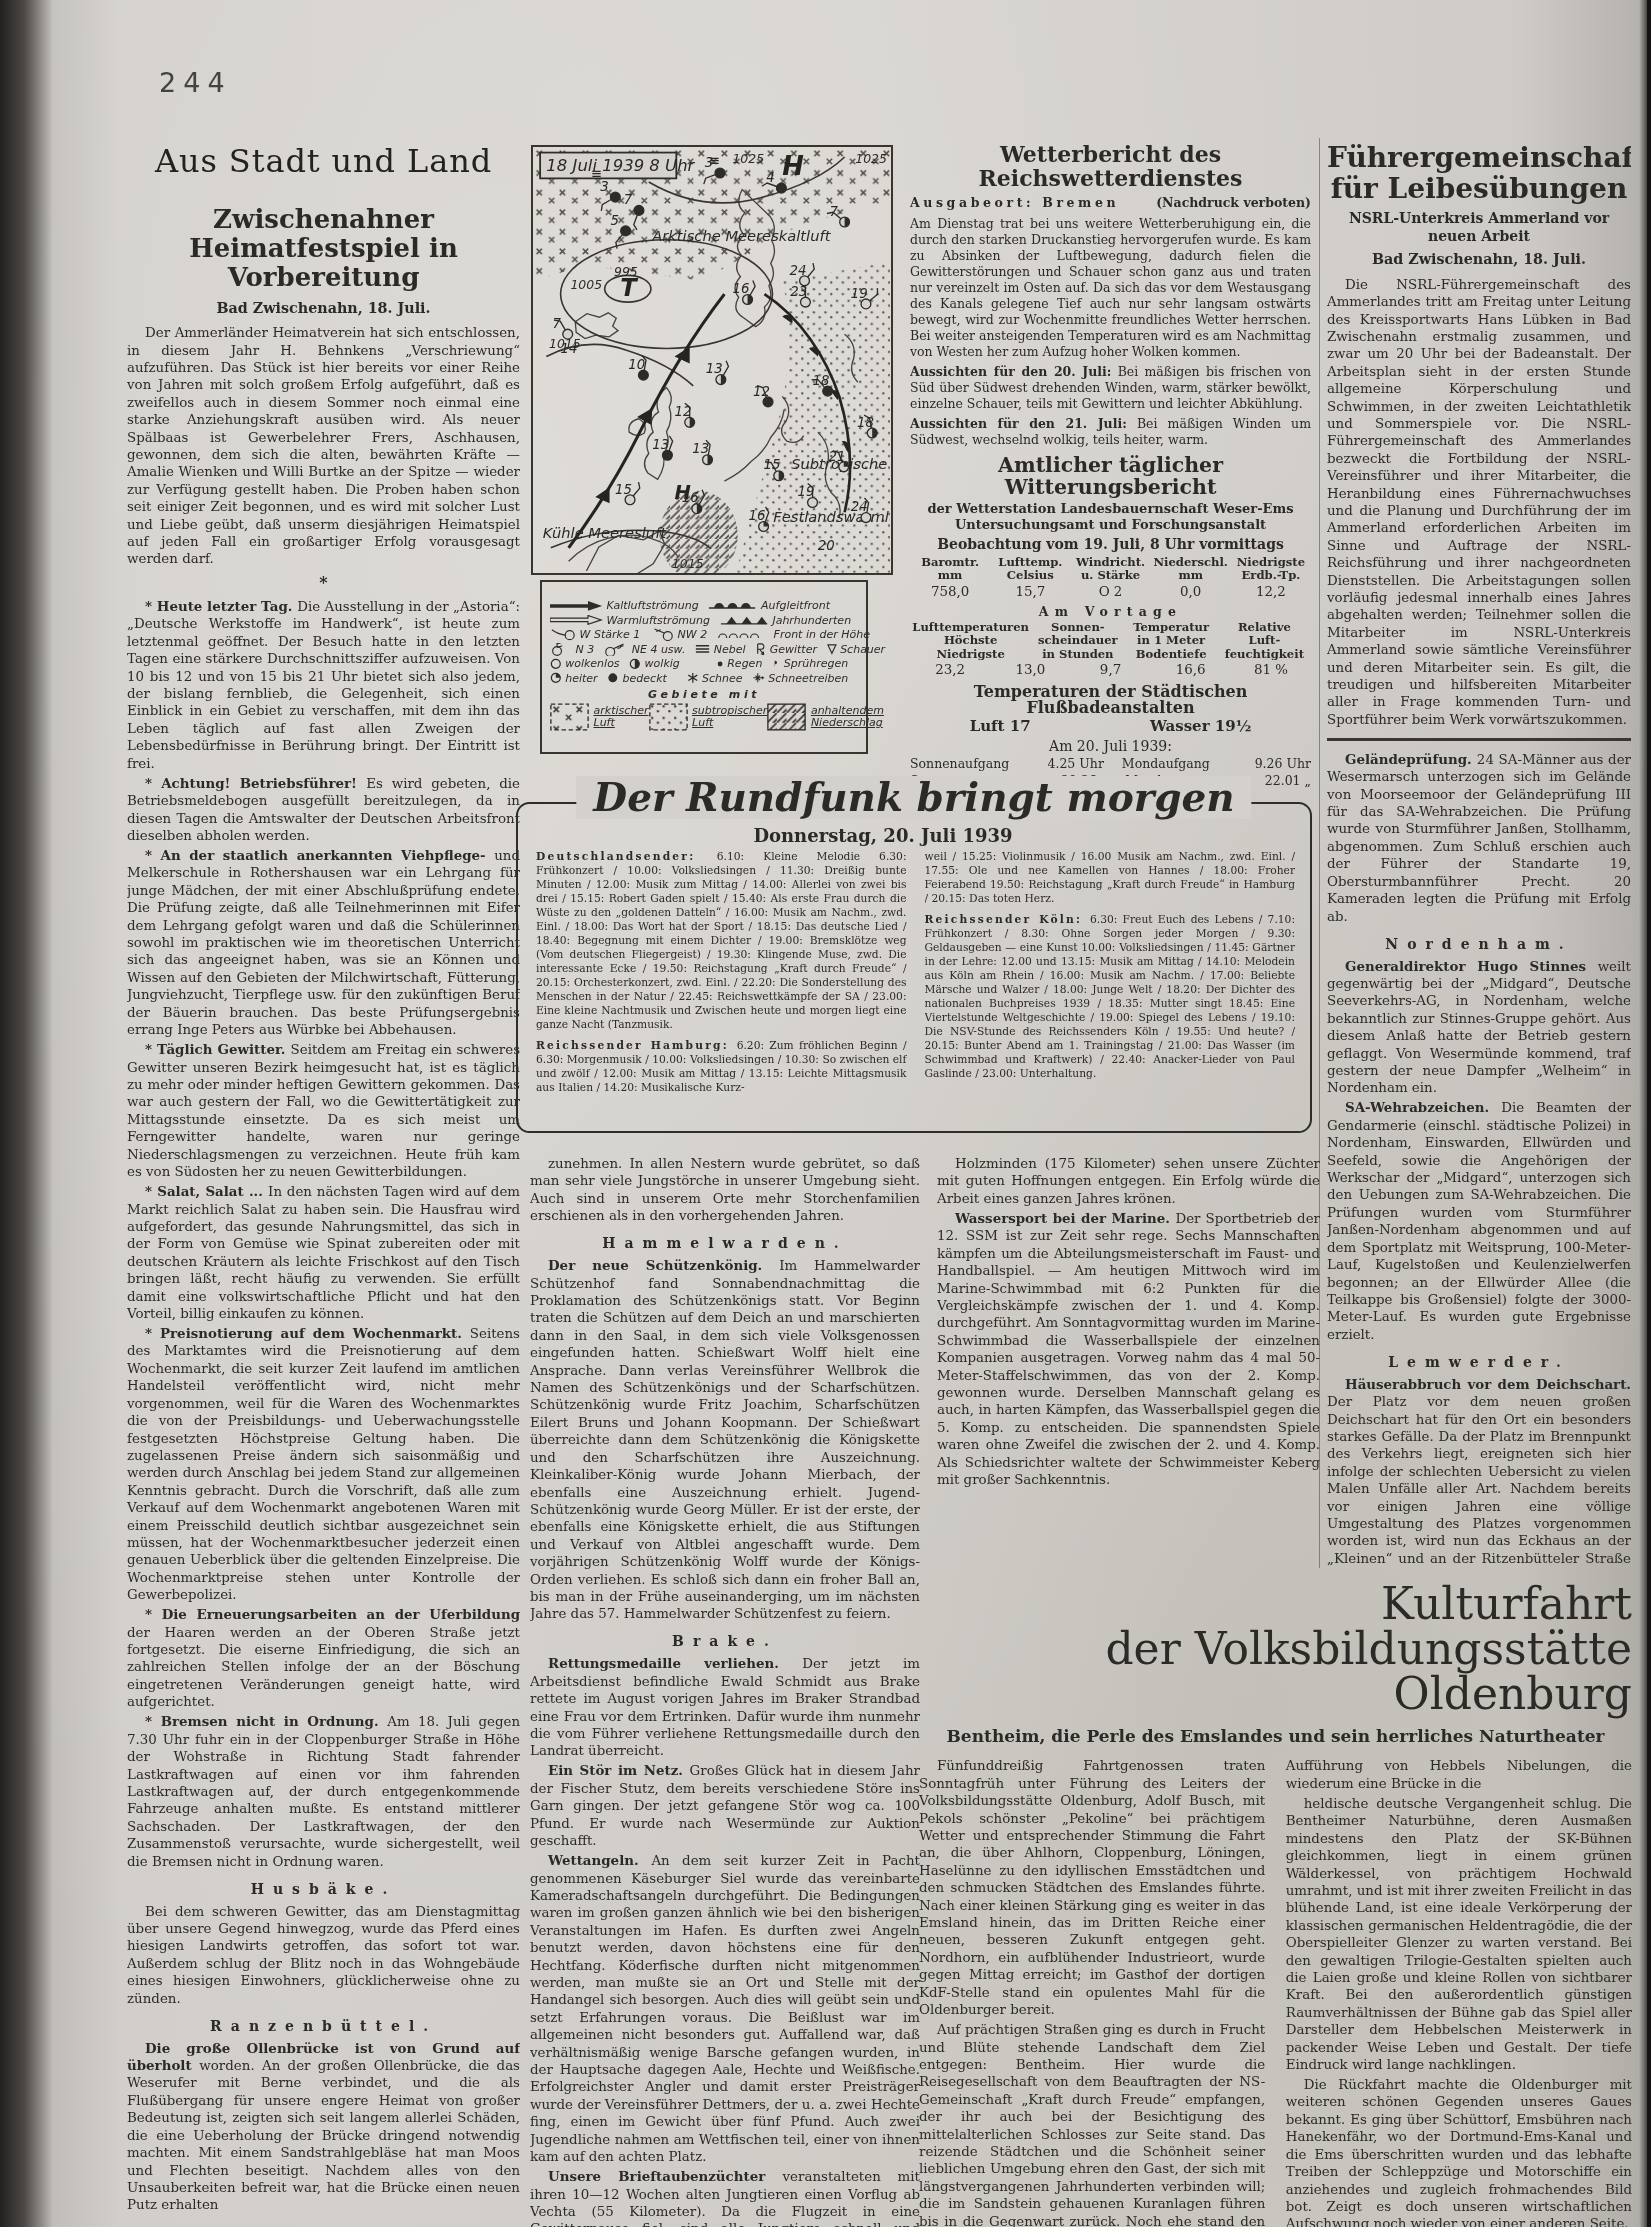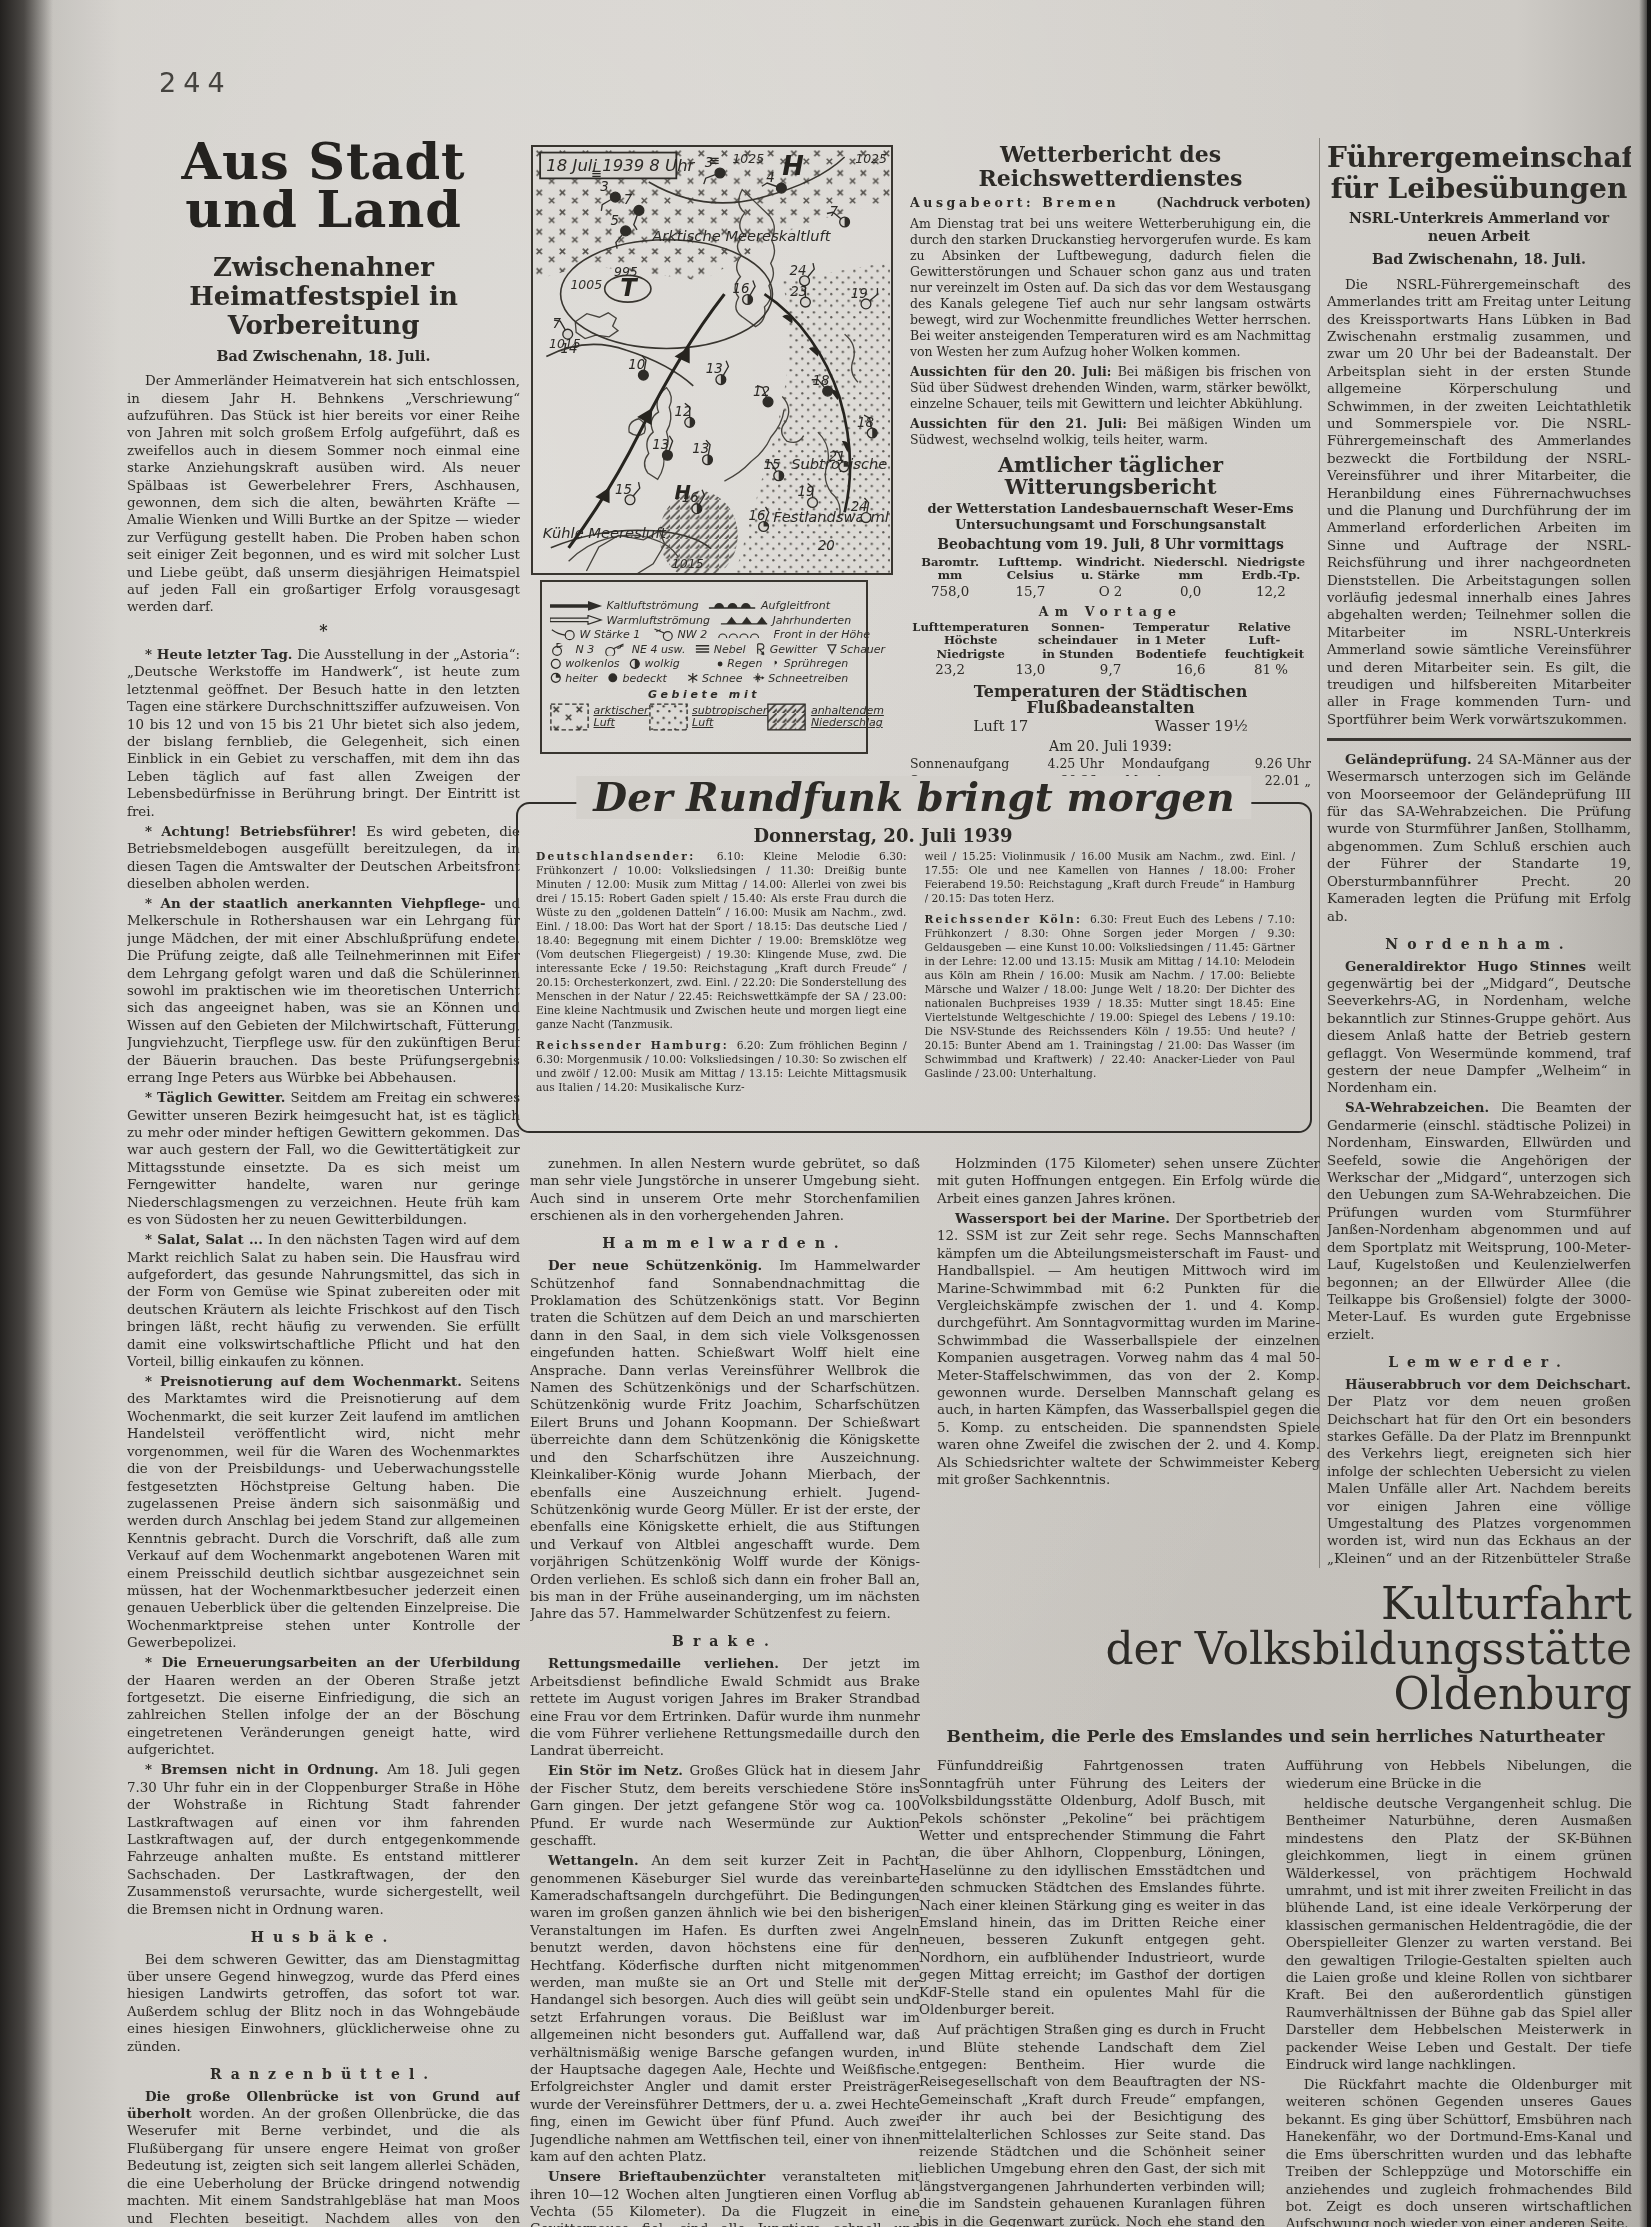--- a/index.html
+++ b/index.html
@@ -19,41 +19,41 @@
   .pageno{font-family:"DejaVu Sans",sans-serif;font-size:27px;letter-spacing:7.1px;color:#45433f;}
   
   .col{font-size:13.4px;line-height:17.4px;text-align:justify;overflow:hidden;}
   .para{margin:0 0 2.7px 0;text-indent:18px;}
   .lead{font-weight:bold;}
   .head-place{text-align:center;font-weight:bold;font-size:14px;letter-spacing:9px;
               margin:10.7px 0 4.5px 0;text-indent:0;}
   .sep{text-align:center;font-size:16px;line-height:16px;margin:7.1px 0;font-weight:bold;}
   .rule{border:0;border-top:3.1px solid #3a3733;margin:9.8px 0;}
   
-  .masthead{font-size:51px;line-height:48px;font-weight:bold;text-align:center;
+  .masthead{font-size:32px;line-height:48px;font-weight:normal;text-align:center;
             letter-spacing:0.9px;margin:0 0 19.6px 0;color:#24221f;}
   .h2{font-size:26px;line-height:29px;font-weight:bold;text-align:center;margin:0 0 8px 0;}
   .dateline{font-size:14.3px;font-weight:bold;text-align:center;margin:0 0 7.1px 0;}
   
   #wetcol{font-size:12.5px;line-height:16px;}
   .w-title{font-size:22px;line-height:24px;font-weight:bold;text-align:center;margin:0 0 5.3px 0;}
   .w-meta{display:flex;justify-content:space-between;font-weight:bold;margin-bottom:4.5px;}
   .w-meta .sp{letter-spacing:3.6px;}
   .w-body{text-align:justify;margin-bottom:4.5px;}
   .w-fc{text-align:justify;margin-bottom:3.6px;}
   .w2-title{font-size:20.5px;line-height:22px;font-weight:bold;text-align:center;margin:6.2px 0 2.7px 0;}
   .w2-sub{font-size:13px;font-weight:bold;text-align:center;line-height:16px;}
   .w-obs{font-size:14px;text-align:center;margin:3.6px 0;font-weight:bold;}
   .wt{display:flex;text-align:center;margin:0.9px 0;}
   .wt>div{flex:1;}
   .wt .hh{font-weight:bold;font-size:11.6px;line-height:13.4px;}
   .wt .vv{font-size:13.4px;}
   .w-vortage{text-align:center;font-weight:bold;letter-spacing:6.2px;margin:4.5px 0 0.9px 0;}
   .w-bade-t{font-size:16px;font-weight:bold;text-align:center;margin:6.2px 0 1.8px 0;}
-  .w-bade-v{display:flex;justify-content:space-around;font-size:15px;font-weight:normal;margin-bottom:3.6px;}
+  .w-bade-v{display:flex;justify-content:space-around;font-size:15px;font-weight:bold;margin-bottom:3.6px;}
   .w-am20{text-align:center;font-size:14px;margin:2.7px 0;}
   .sunrow{display:flex;margin:0.9px 0;}
   .sunrow>div{flex:1;}
   
   #mapframe{border:2.2px solid #38352f;background:rgba(255,255,255,.06);}
   #legendbox{border:2.7px solid #38352f;font-family:"DejaVu Sans",sans-serif;font-style:italic;
              font-size:11px;color:#2e2c28;padding:16px 8px;box-sizing:border-box;}
   .lg-row{display:flex;align-items:center;margin:1.3px 0;}
   .lg-cell{display:flex;align-items:center;gap:3.6px;margin-right:9.8px;}
   .lg-lab{white-space:nowrap;}

